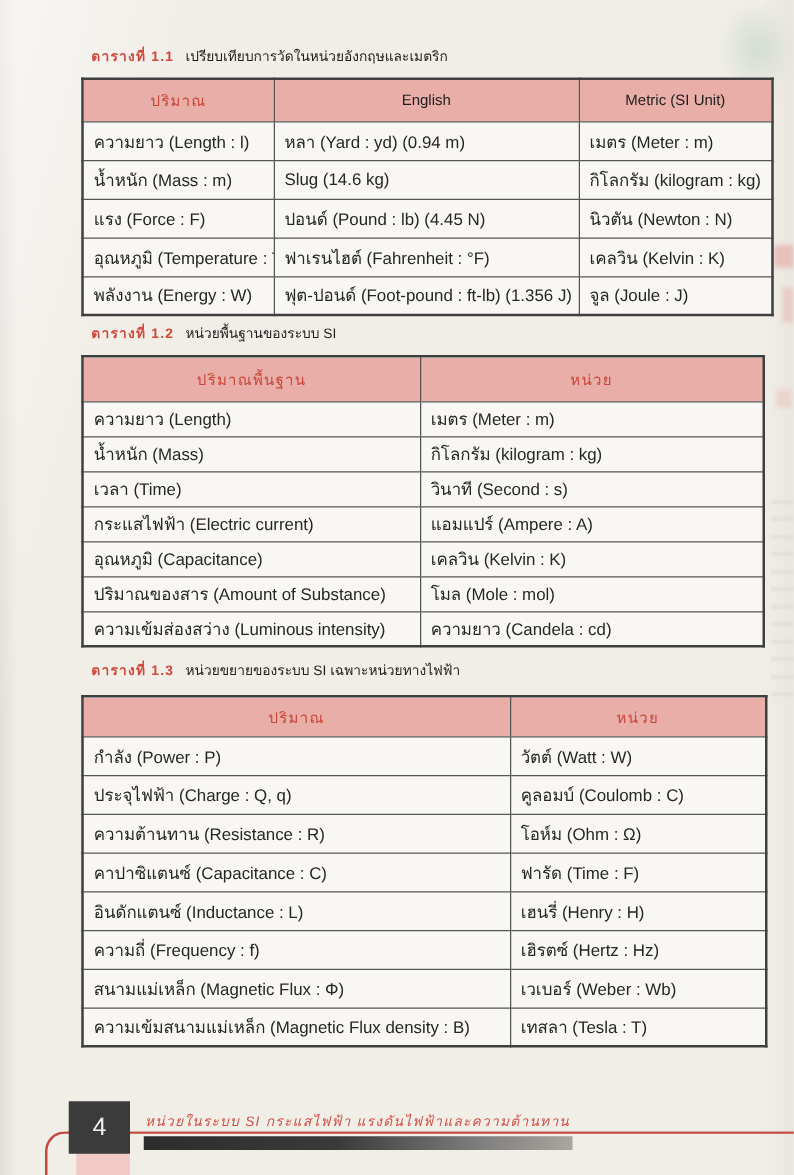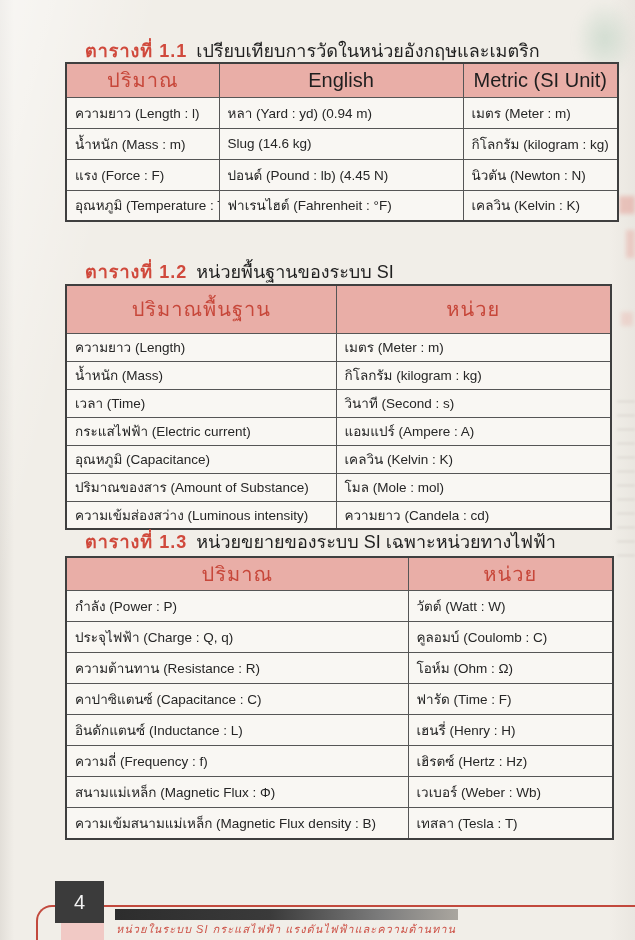--- a/index.html
+++ b/index.html
@@ -19,51 +19,51 @@
   }
   
   .ghost{position:absolute;pointer-events:none;}
   .ghost-green{right:0;top:0;width:60px;height:78px;background:radial-gradient(closest-side,#9bbfa9,rgba(155,191,169,0));opacity:.38;filter:blur(5px);}
   .ghost-pink-a{right:0;top:196px;width:16px;height:18px;background:#e39a91;opacity:.5;filter:blur(2px);}
   .ghost-pink-b{right:0;top:230px;width:9px;height:28px;background:#e8a79f;opacity:.45;filter:blur(2px);}
   .ghost-pink-c{right:2px;top:312px;width:12px;height:14px;background:#eab4ac;opacity:.4;filter:blur(2px);}
   .ghost-gray{right:0;top:400px;width:18px;height:160px;background:repeating-linear-gradient(#b9b4ad 0 3px,rgba(0,0,0,0) 3px 14px);opacity:.18;filter:blur(1px);}
 
   .caption{
-    position:absolute;left:85px;font-size:18px;white-space:nowrap;
+    position:absolute;left:73px;font-size:11px;white-space:nowrap;
   }
   .cap-label{
     color:#d0493c;font-weight:700;letter-spacing:1px;margin-right:9px;
   }
   .cap-text{color:#1f1f1f;}
 
   table{
     position:absolute;border-collapse:collapse;table-layout:fixed;
     background:#f9f7f3;
     border:2px solid #3f3f3f;
     font-size:13.5px;
   }
   th,td{
     border:1px solid #565656;
     padding:0 8px;
     overflow:hidden;white-space:nowrap;
     vertical-align:middle;
   }
   th{
     background:#e9aea7;
-    font-weight:400;font-size:20px;color:#1e1e1e;text-align:center;
+    font-weight:400;font-size:12px;color:#1e1e1e;text-align:center;
   }
   th.accent{color:#c7473a;letter-spacing:1px;}
 
   .t11{left:65px;top:62px;width:552px;}
   .t11 thead tr{height:34px;}
   .t11 tbody tr{height:31px;}
 
   .t12{left:65px;top:284px;width:545px;}
-  .t12 thead tr{height:48px;padding-left:40px;}
+  .t12 thead tr{height:36px;padding-left:40px;}
   .t12 tbody tr{height:28px;}
 
   .t13{left:65px;top:556px;width:547px;}
   .t13 thead tr{height:32px;}
   .t13 tbody tr{height:31px;}
 
   .cap-1{top:36px;}
   .cap-2{top:257px;}
   .cap-3{top:527px;}
 
@@ -77,21 +77,21 @@
     position:absolute;left:61px;top:918px;width:43px;height:22px;
     background:#f1c9c5;
   }
   .page-num-box{
     position:absolute;left:55px;top:881px;width:49px;height:42px;
     background:#3b3b3b;color:#f3f3f3;
     display:flex;align-items:center;justify-content:center;
     font-size:20px;
   }
   .footer-title{
-    position:absolute;left:116px;top:920px;width:420px;
+    position:absolute;left:116px;top:888px;width:420px;
     color:#cd5348;font-size:11px;letter-spacing:1px;white-space:nowrap;
     font-style:italic;
   }
   .footer-bar{
     position:absolute;left:115px;top:909px;width:343px;height:11px;
     background:linear-gradient(to right,#2d2d2d 0%,#3a3a3a 45%,#7d7d7d 78%,#aaa69f 100%);
   }
 </style>
 </head>
 <body>
@@ -133,20 +133,25 @@
       <tr>
         <td>แรง (Force : F)</td>
         <td>ปอนด์ (Pound : lb) (4.45 N)</td>
         <td>นิวตัน (Newton : N)</td>
       </tr>
       <tr>
         <td>อุณหภูมิ (Temperature : T)</td>
         <td>ฟาเรนไฮต์ (Fahrenheit : °F)</td>
         <td>เคลวิน (Kelvin : K)</td>
       </tr>
+      <tr>
+        <td>พลังงาน (Energy : W)</td>
+        <td>ฟุต-ปอนด์ (Foot-pound : ft-lb) (1.356 J)</td>
+        <td>จูล (Joule : J)</td>
+      </tr>
     </tbody>
   </table>
 
 <div class="caption cap-2">
   <span class="cap-label">ตารางที่ 1.2</span><span class="cap-text">หน่วยพื้นฐานของระบบ SI</span>
 </div>
 <table class="t12">
     <colgroup>
       <col style="width: 270px;">
       <col style="width: 275px;">

